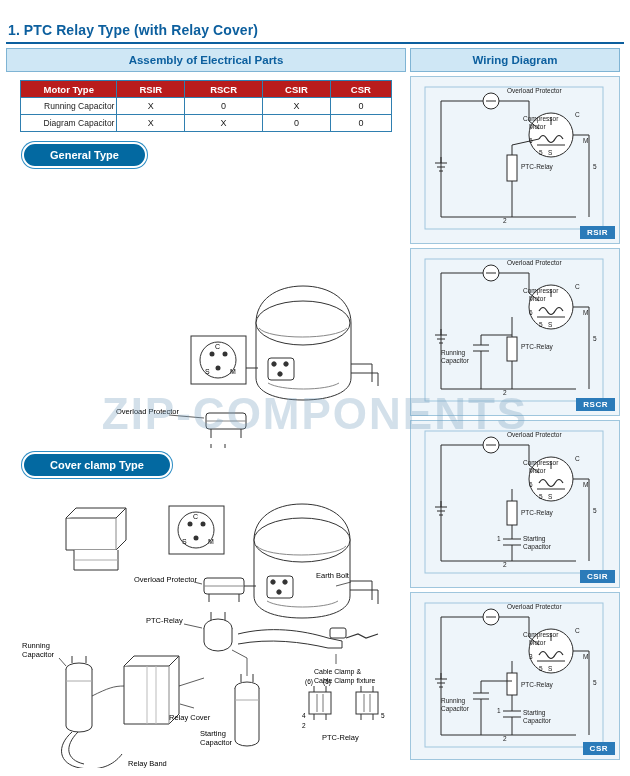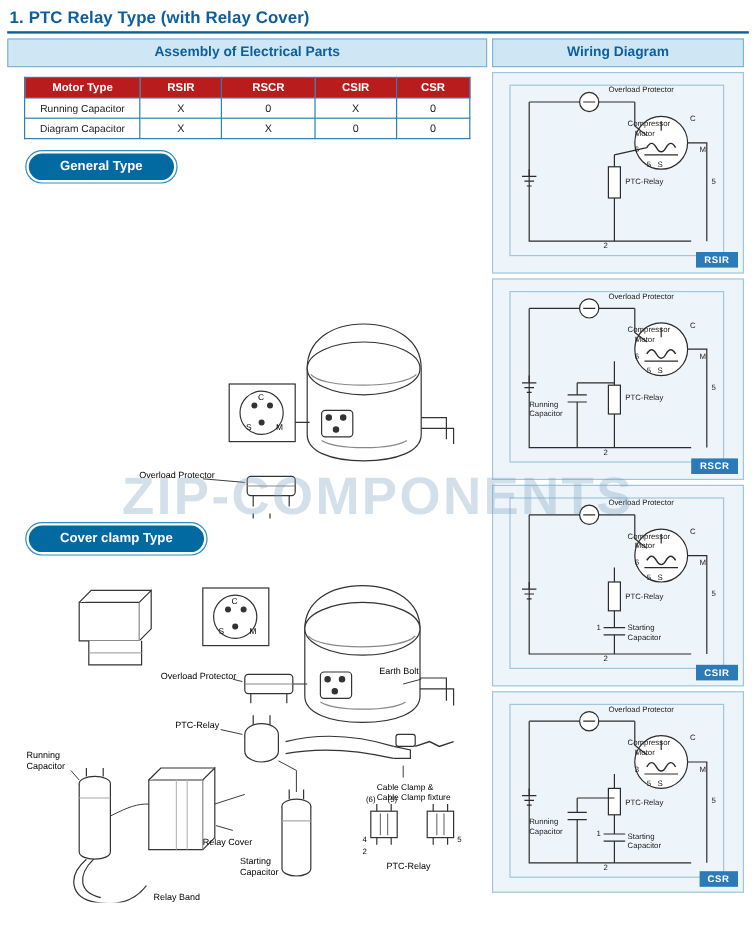--- a/index.html
+++ b/index.html
@@ -11,20 +11,21 @@
     color: #1a1a1a;
     position: relative;
     overflow: hidden;
   }
   .page-title {
     font-size: 14px;
     font-weight: bold;
     color: #0c5f9e;
     padding: 6px 0 4px 8px;
     letter-spacing: .1px;
+    margin-top: 16px;
   }
   .title-bar-underline {
     height: 2px; background: #0c5f9e; margin: 0 6px 0 6px;
   }
   .layout {
     display: flex;
     width: 566px;
     padding: 4px 6px 0 6px;
     gap: 4px;
   }
@@ -54,21 +55,21 @@
     height: 17px;
     padding: 0 2px;
   }
   table.parts thead th {
     background: #b91c1c;
     color: #ffffff;
     font-weight: bold;
     font-size: 9.5px;
   }
   table.parts tbody td { background:#ffffff; }
-  table.parts tbody td.rowhdr { text-align:center; font-size:8.5px; }
+  table.parts tbody td.rowhdr { text-align:right; font-size:8.5px; }
 
   
   .pill {
     display:inline-block;
     background: #0369a1;
     color:#fff;
     font-size: 11px;
     font-weight: bold;
     border-radius: 14px;
     padding: 5px 26px;

